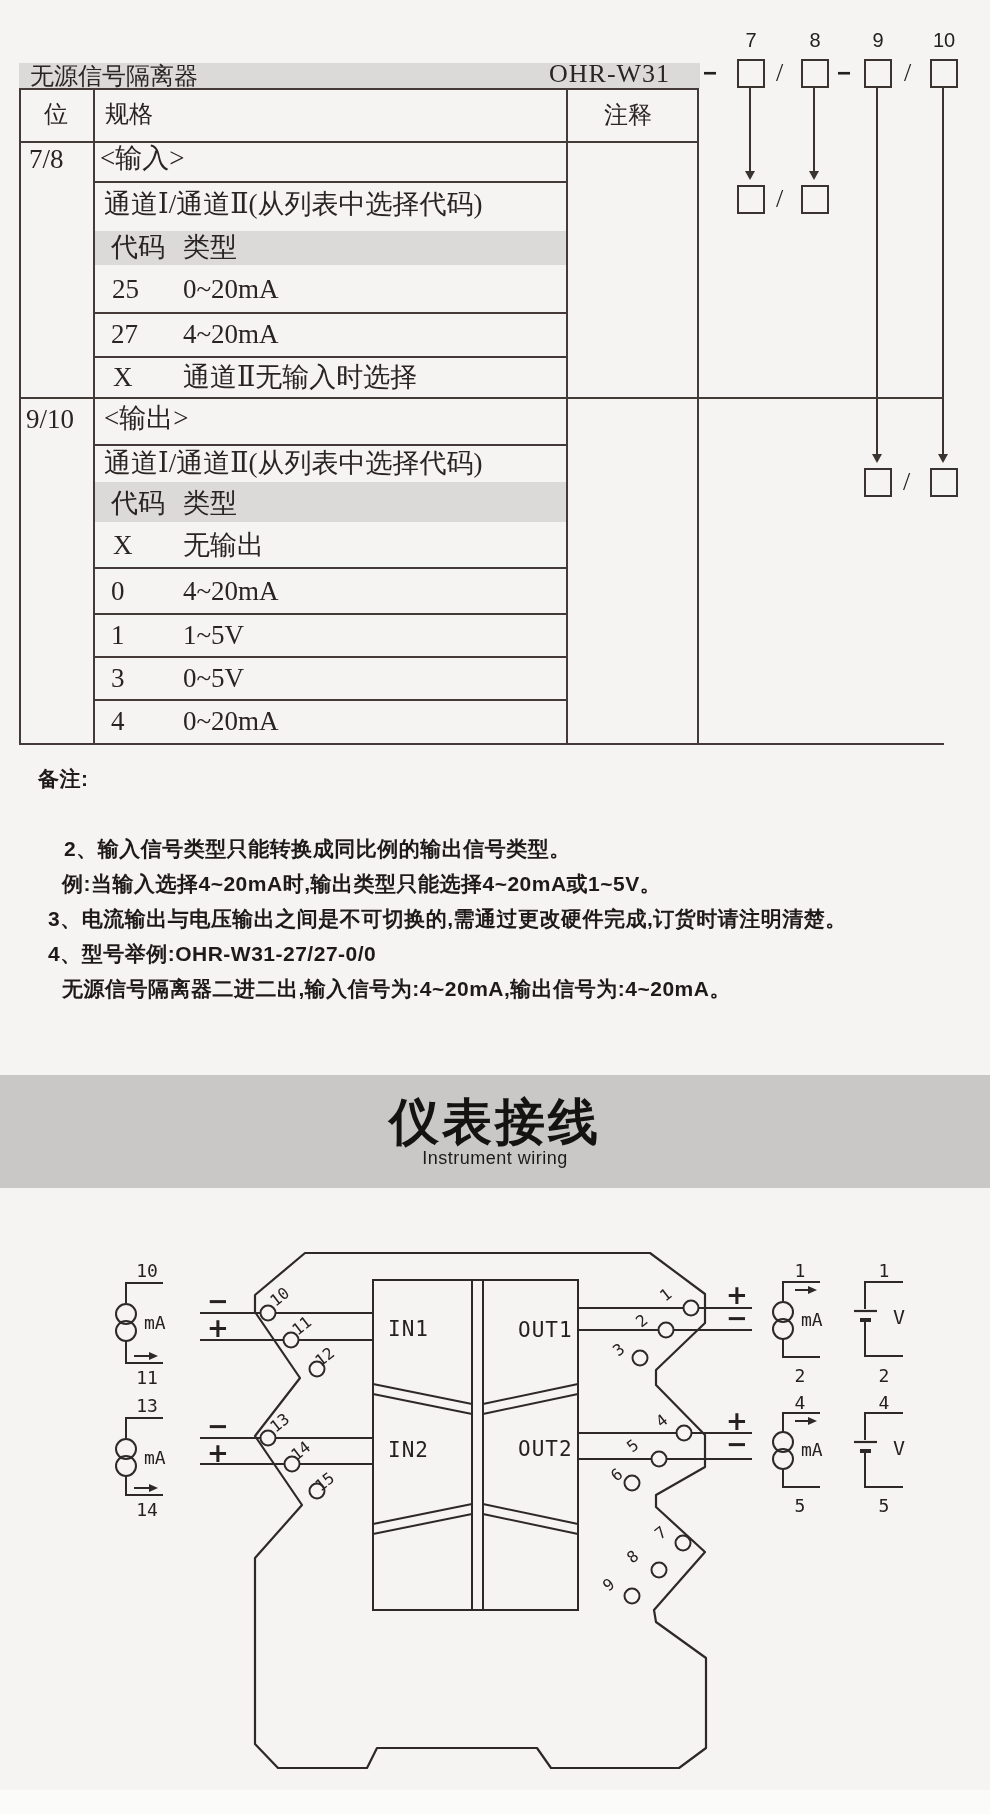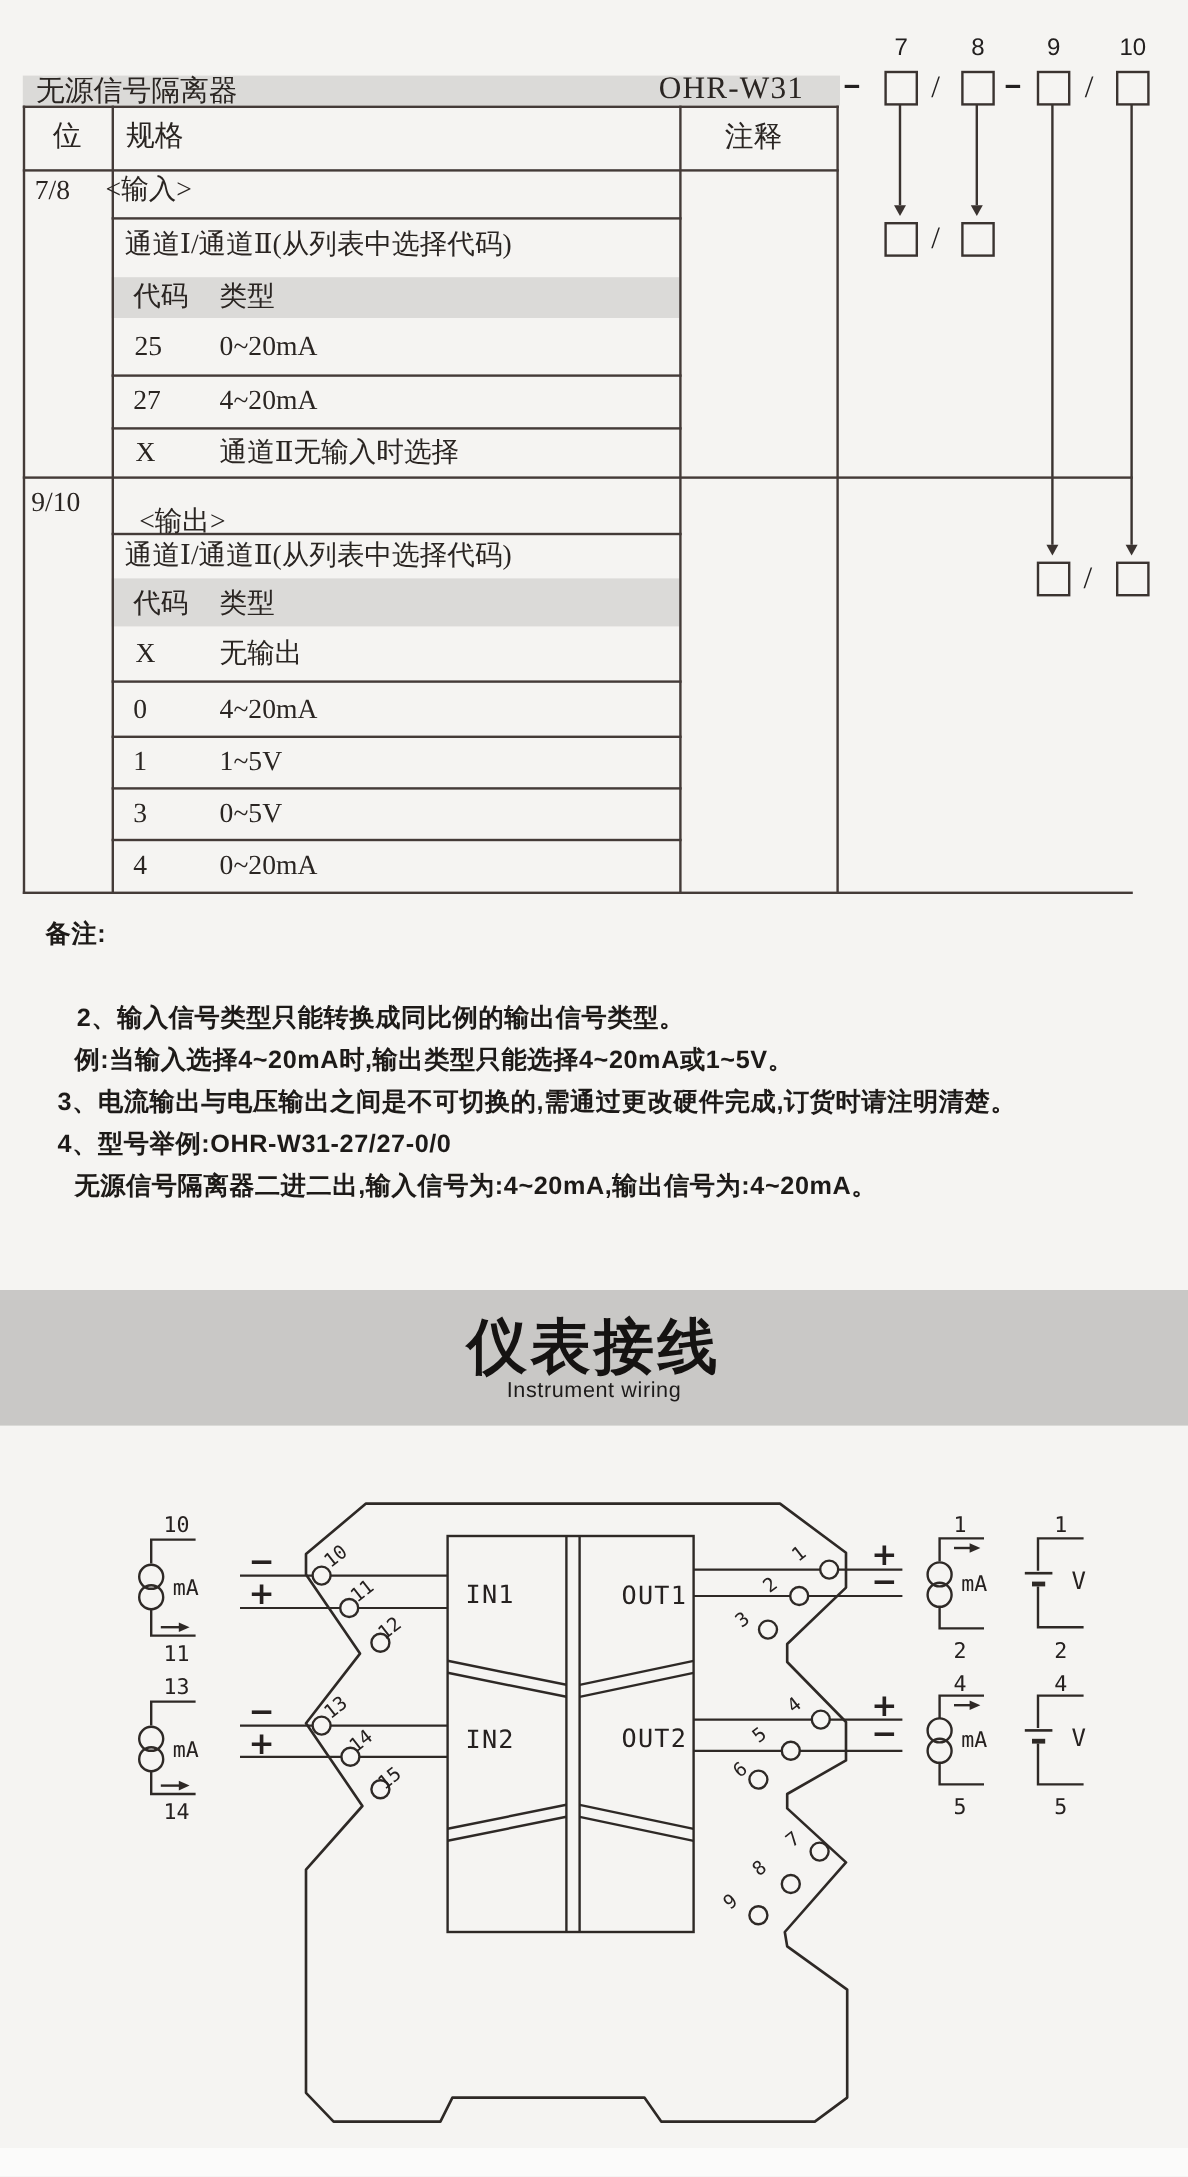--- a/index.html
+++ b/index.html
@@ -3,21 +3,21 @@
 <meta charset="utf-8">
 <style>
   html,body{margin:0;padding:0;background:#e8e7e5;}
   .canvas{position:relative;width:990px;height:1814px;background:#f5f4f2;overflow:hidden;
           font-family:"Liberation Sans","DejaVu Sans",sans-serif;color:#2a2522;}
   .abs{position:absolute;}
   
   .band{background:#dbdad8;}
   .hln{background:#443b38;height:2px;}
   .vln{background:#443b38;width:2px;}
-  .cellS{font-family:"Liberation Serif","DejaVu Serif",serif;font-size:23px;line-height:26px;white-space:nowrap;}
+  .cellS{font-family:"Liberation Serif","DejaVu Serif",serif;font-size:27px;line-height:26px;white-space:nowrap;}
   .cellB{font-family:"Liberation Serif","DejaVu Serif",serif;font-size:24px;line-height:26px;white-space:nowrap;}
   .model{font-family:"Liberation Serif","DejaVu Serif",serif;font-size:26px;line-height:26px;letter-spacing:1px;}
   .digit{font-size:20px;line-height:22px;text-align:center;width:40px;color:#232020;}
   .cbox{border:2px solid #3a3330;width:24px;height:25px;background:transparent;}
   .dash{font-size:24px;font-weight:700;line-height:26px;color:#232020;}
   .slash{font-family:"Liberation Serif","DejaVu Serif",serif;font-size:26px;line-height:28px;color:#232020;}
   .aline{background:#3a3330;width:2px;}
   .ahead{width:0;height:0;border-left:5px solid transparent;border-right:5px solid transparent;border-top:9px solid #3a3330;}
   
   .note{font-size:21px;line-height:25px;font-weight:700;color:#1d1a18;white-space:nowrap;letter-spacing:0.5px;}
@@ -87,34 +87,34 @@
   <div class="abs hln" style="left:93px;top:613px;width:475px;"></div>
   <div class="abs hln" style="left:93px;top:656px;width:475px;"></div>
   <div class="abs hln" style="left:93px;top:699px;width:475px;"></div>
   <div class="abs hln" style="left:19px;top:743px;width:925px;"></div>
 
   <div class="abs cellB" style="left:44px;top:101px;">位</div>
   <div class="abs cellB" style="left:105px;top:101px;">规格</div>
   <div class="abs cellB" style="left:604px;top:102px;">注释</div>
 
   <div class="abs cellS" style="left:29px;top:146px;">7/8</div>
-  <div class="abs cellS" style="left:88px;top:145px;">&lt;输入&gt;</div>
+  <div class="abs cellS" style="left:100px;top:145px;">&lt;输入&gt;</div>
   <div class="abs cellS" style="left:104px;top:191px;">通道Ⅰ/通道Ⅱ(从列表中选择代码)</div>
   <div class="abs cellS" style="left:111px;top:234px;">代码</div>
   <div class="abs cellS" style="left:183px;top:234px;">类型</div>
 
   <div class="abs cellS" style="left:112px;top:276px;">25</div>
   <div class="abs cellS" style="left:183px;top:276px;">0~20mA</div>
   <div class="abs cellS" style="left:111px;top:321px;">27</div>
   <div class="abs cellS" style="left:183px;top:321px;">4~20mA</div>
   <div class="abs cellS" style="left:113px;top:364px;">X</div>
   <div class="abs cellS" style="left:183px;top:364px;">通道Ⅱ无输入时选择</div>
 
   <div class="abs cellS" style="left:26px;top:406px;">9/10</div>
-  <div class="abs cellS" style="left:104px;top:422px;margin-left:12px;">&lt;输出&gt;</div>
+  <div class="abs cellS" style="left:104px;top:405px;">&lt;输出&gt;</div>
   <div class="abs cellS" style="left:104px;top:450px;">通道Ⅰ/通道Ⅱ(从列表中选择代码)</div>
   <div class="abs cellS" style="left:111px;top:490px;">代码</div>
   <div class="abs cellS" style="left:183px;top:490px;">类型</div>
 
   <div class="abs cellS" style="left:113px;top:532px;">X</div>
   <div class="abs cellS" style="left:183px;top:532px;">无输出</div>
   <div class="abs cellS" style="left:111px;top:578px;">0</div>
   <div class="abs cellS" style="left:183px;top:578px;">4~20mA</div>
   <div class="abs cellS" style="left:111px;top:622px;">1</div>
   <div class="abs cellS" style="left:183px;top:622px;">1~5V</div>

